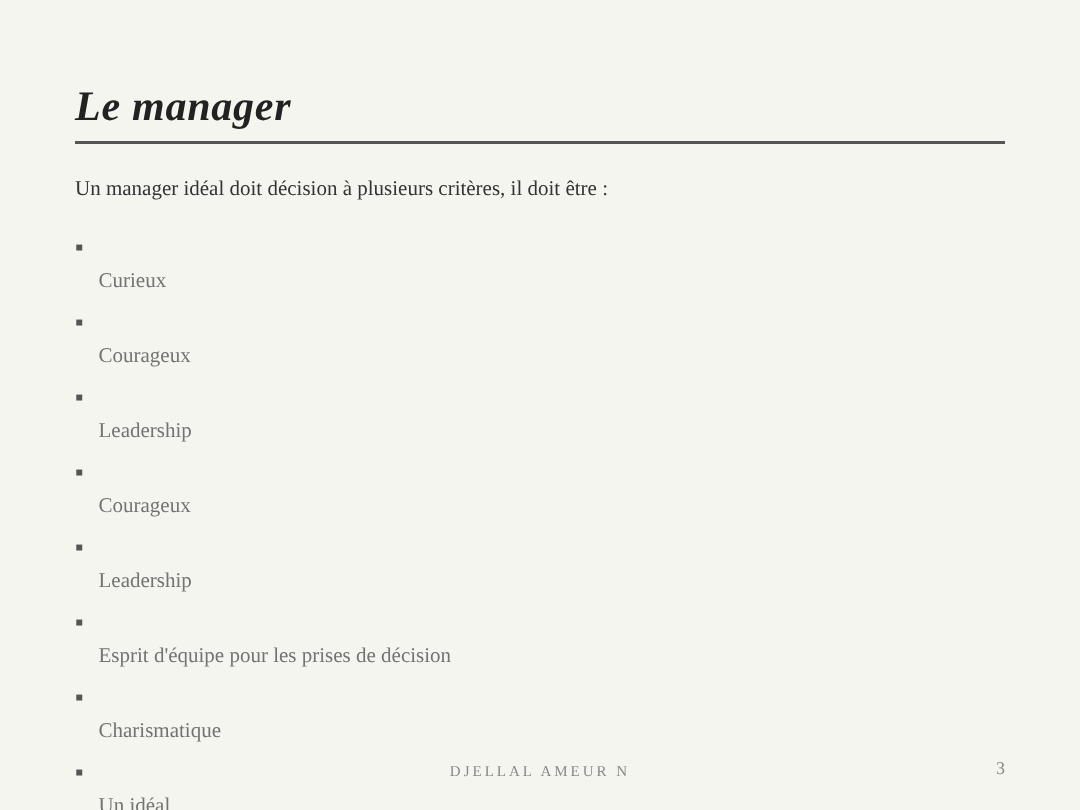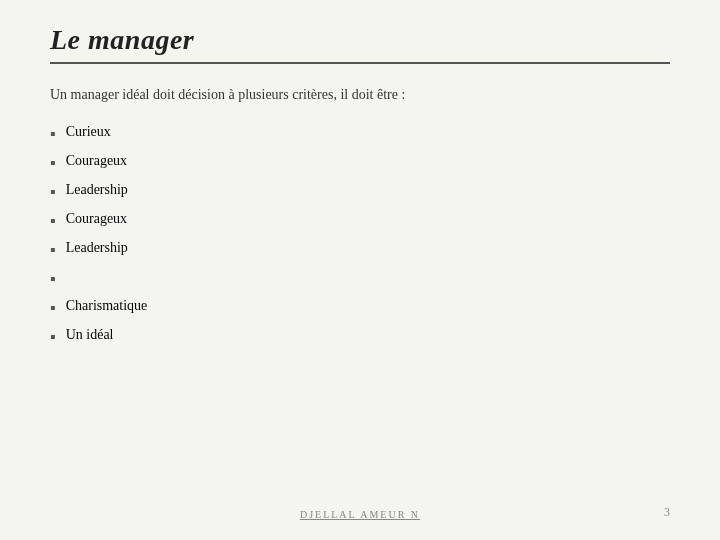--- a/index.html
+++ b/index.html
@@ -14,21 +14,21 @@
       background-color: #f5f5f0;
       font-family: 'Georgia', serif;
       overflow: hidden;
       position: relative;
     }
 
     .slide {
       width: 720px;
       height: 540px;
       background-color: #f5f5f0;
-      padding: 24px 50px 30px 50px;
+      padding: 56px 50px 30px 50px;
       position: relative;
     }
 
     .title-section {
       margin-bottom: 20px;
     }
 
     .title {
       font-size: 28px;
       font-weight: bold;
@@ -71,39 +71,39 @@
     .bullet-marker {
       color: #555;
       font-size: 16px;
       margin-right: 10px;
       flex-shrink: 0;
       margin-top: 1px;
     }
 
     .bullet-text {
       font-size: 14px;
-      color: #000000;
+      color: #737373;
+      margin-top: 24px;
     }
 
     .footer {
       position: absolute;
       bottom: 20px;
       left: 0;
       right: 0;
       display: flex;
       justify-content: center;
       align-items: center;
     }
 
     .footer-text {
       font-size: 10px;
       color: #888;
       letter-spacing: 2px;
       text-transform: uppercase;
-      text-decoration: underline;
     }
 
     .page-number {
       position: absolute;
       bottom: 20px;
       right: 50px;
       font-size: 12px;
       color: #888;
     }
   </style>
@@ -135,20 +135,21 @@
       <li class="bullet-item">
         <span class="bullet-marker">▪</span>
         <span class="bullet-text">Courageux</span>
       </li>
       <li class="bullet-item">
         <span class="bullet-marker">▪</span>
         <span class="bullet-text">Leadership</span>
       </li>
       <li class="bullet-item">
         <span class="bullet-marker">▪</span>
+        <span class="bullet-text">Esprit d'équipe pour les prises de décision</span>
       </li>
       <li class="bullet-item">
         <span class="bullet-marker">▪</span>
         <span class="bullet-text">Charismatique</span>
       </li>
       <li class="bullet-item">
         <span class="bullet-marker">▪</span>
         <span class="bullet-text">Un idéal</span>
       </li>
     </ul>

